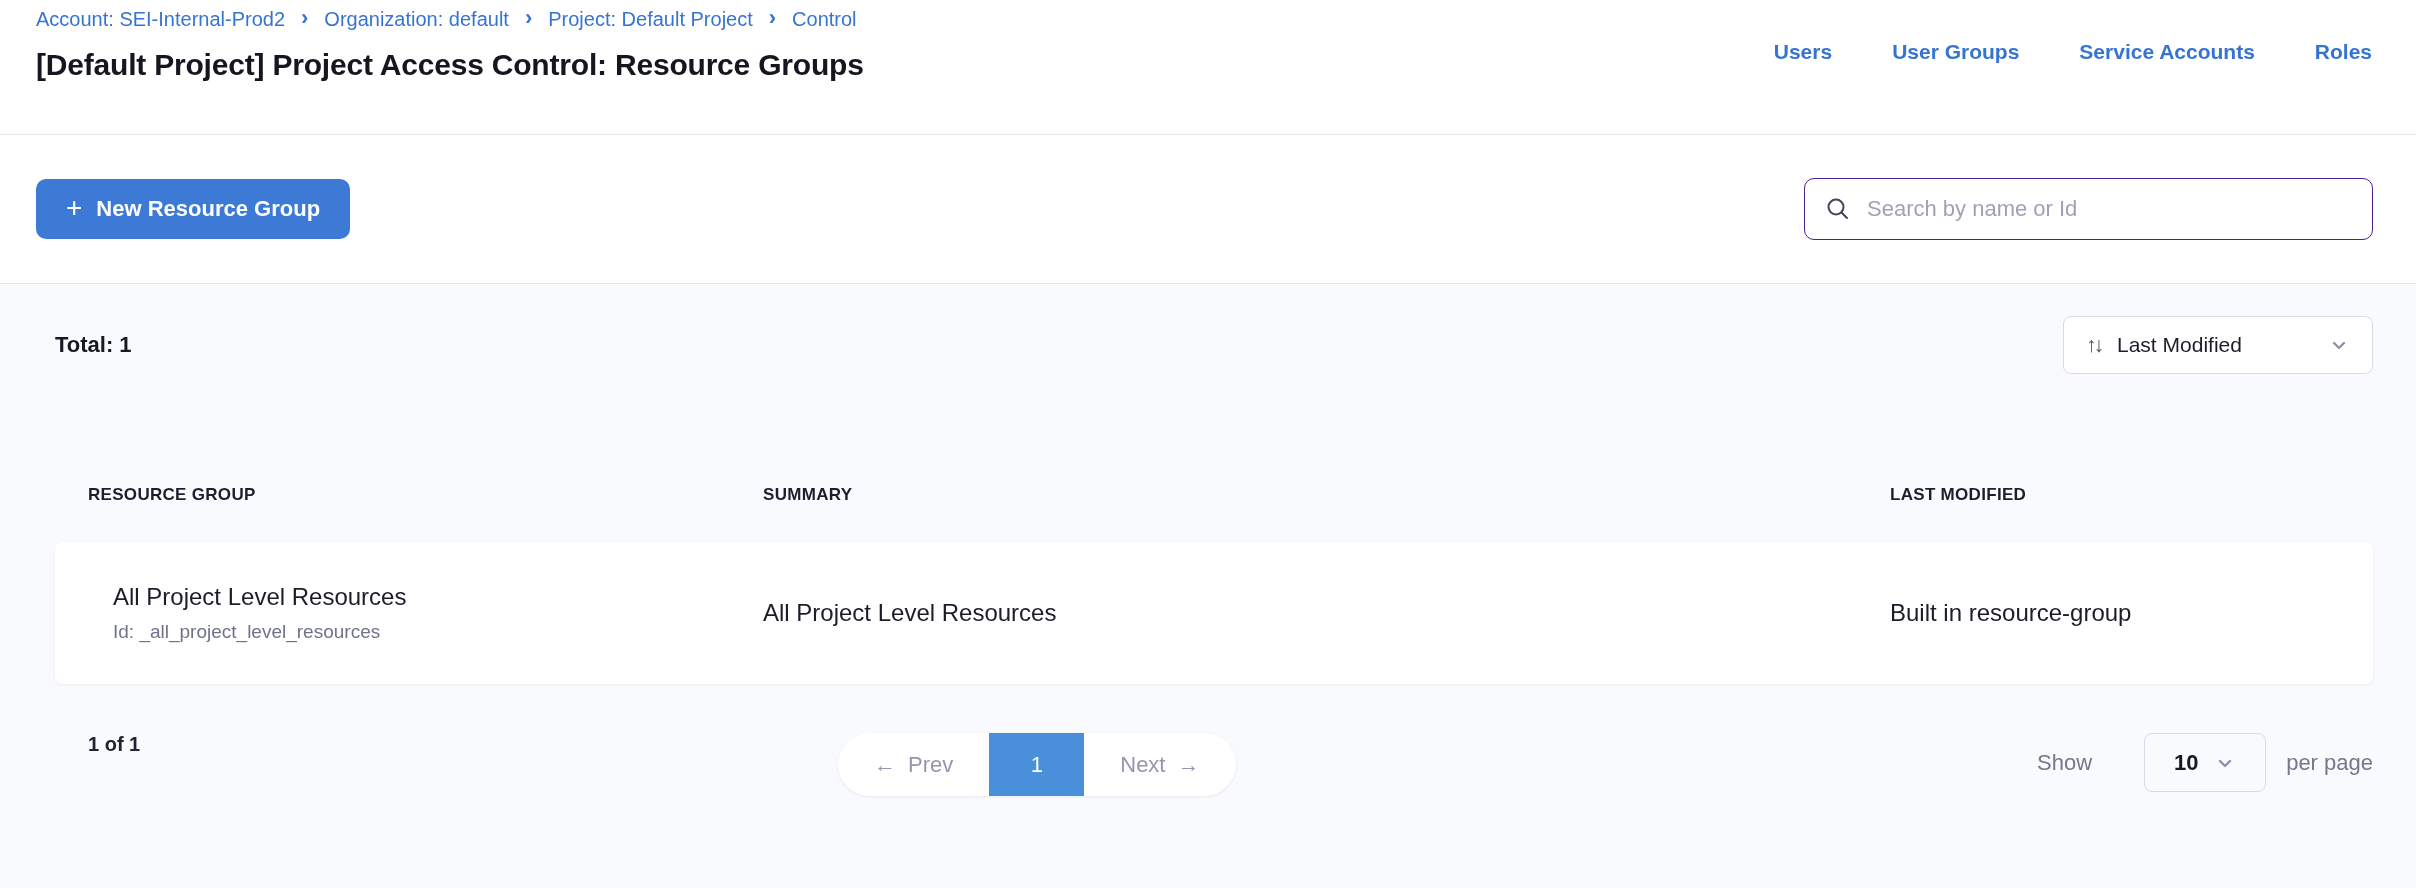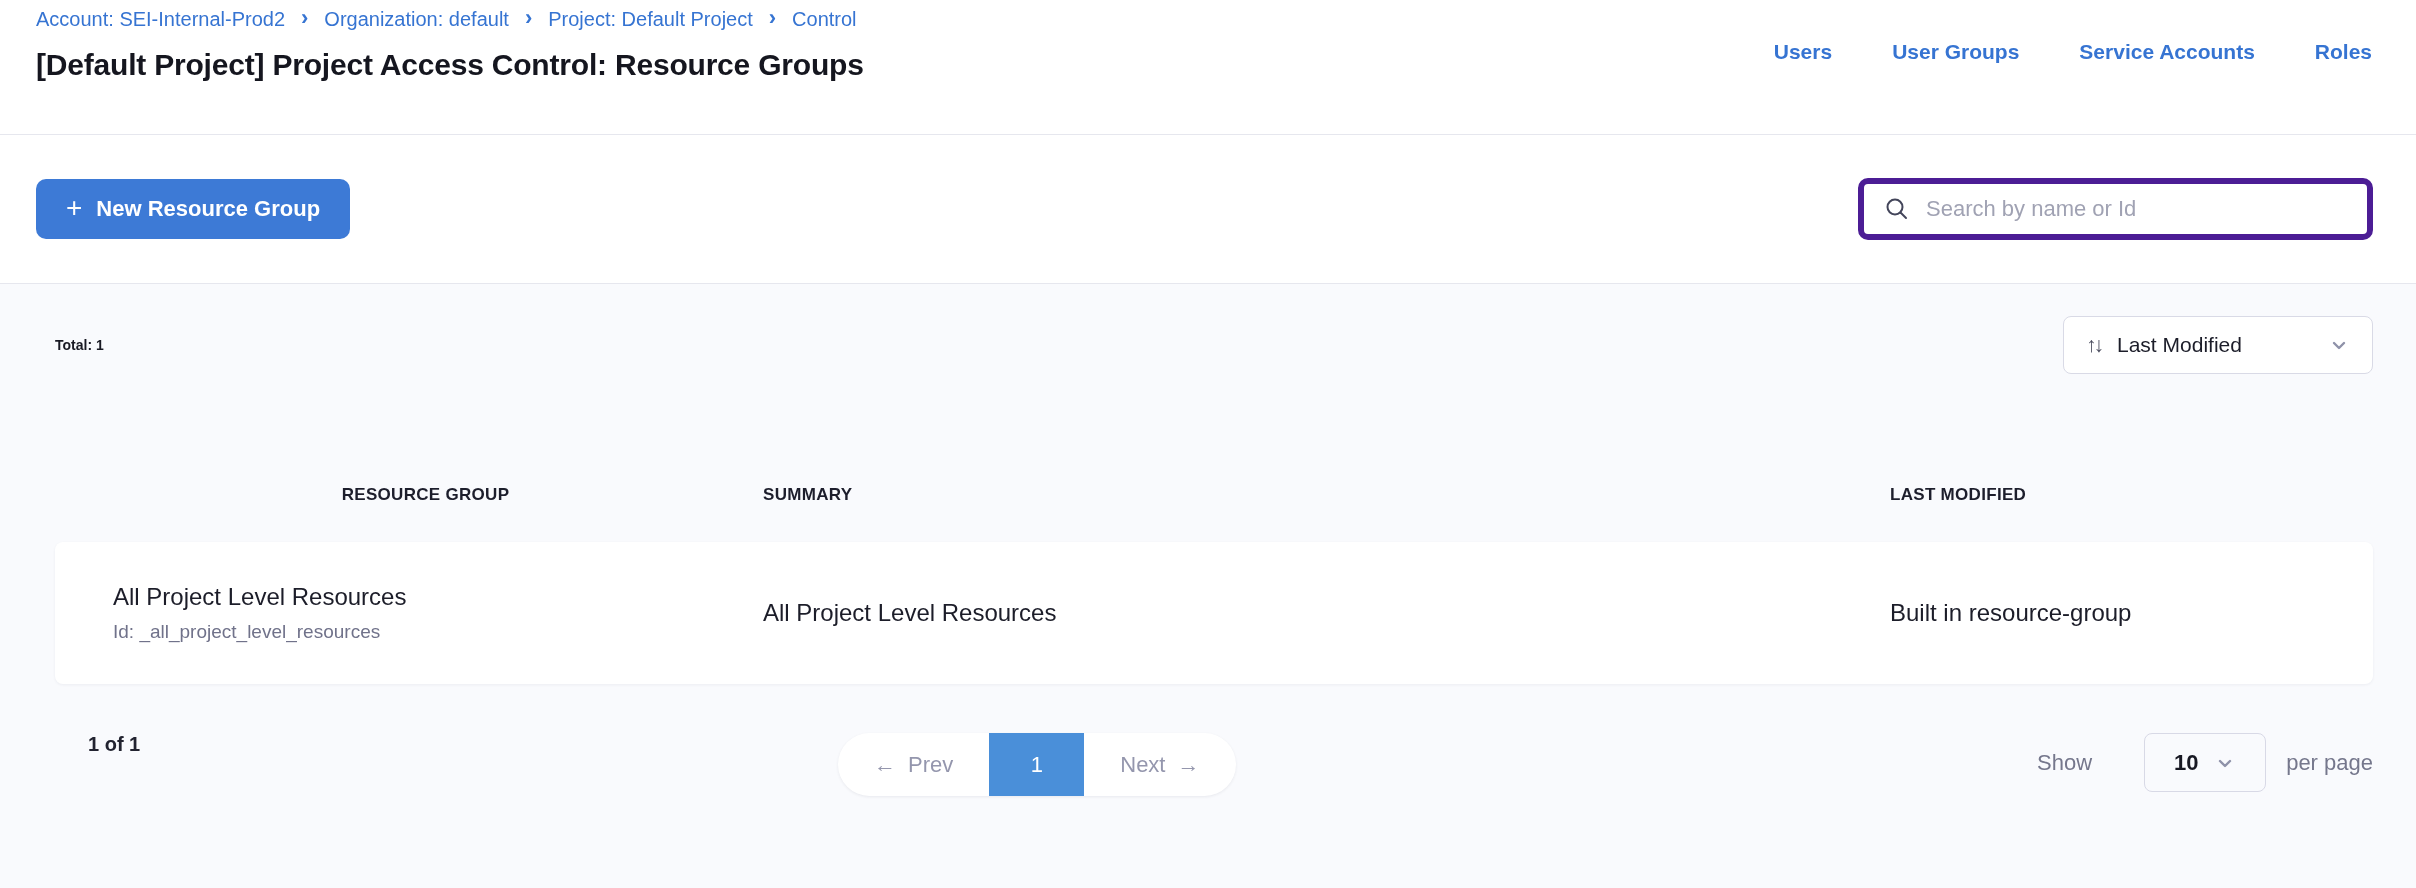--- a/index.html
+++ b/index.html
@@ -57,61 +57,61 @@
     display: flex; align-items: center; gap: 14px;
     height: 60px; padding: 0 30px;
     background: #3d7ad6; color: #ffffff;
     font-size: 22px; font-weight: 700;
     border: none; border-radius: 10px; cursor: pointer;
     font-family: inherit;
   }
   .btn-plus { font-size: 28px; font-weight: 400; line-height: 1; transform: translateY(-1px); }
   .search-box {
     display: flex; align-items: center; gap: 16px;
-    width: 515px; height: 62px;
-    background: #ffffff; border: 6px solid #4c1d95; border-radius: 10px;
+    width: 569px; height: 62px;
+    background: #ffffff; border: 1px solid #4c1d95; border-radius: 10px;
     padding: 0 20px;
   }
   .search-box input {
     border: none; outline: none; flex: 1;
     font-size: 22px; color: #1c1d29; background: transparent;
     font-family: inherit;
   }
   .search-box input::placeholder { color: #a0a2b3; }
 
   
   .content {
     flex: 1 1 auto;
     background: #f9fafd;
     padding: 32px 43px 0 55px;
     display: flex; flex-direction: column;
   }
   .content-top { display: flex; align-items: center; justify-content: space-between; }
-  .total-label { font-size: 14px; font-weight: 700; color: #181923; }
+  .total-label { font-size: 22px; font-weight: 700; color: #181923; }
   .sort-select {
     display: flex; align-items: center; gap: 16px;
     min-width: 310px; height: 58px; padding: 0 22px;
     background: #ffffff; border: 1px solid #d9dae6; border-radius: 8px;
     cursor: pointer;
   }
   .sort-arrows { font-size: 21px; color: #4d4f60; letter-spacing: -3px; }
   .sort-label { font-size: 21px; color: #1c1d29; flex: 1; }
   .chev { stroke: #8f92a9; stroke-width: 2.4; fill: none; stroke-linecap: round; stroke-linejoin: round; }
 
   .grid-cols {
     display: grid;
     grid-template-columns: 708px 1127px 1fr;
     align-items: center;
   }
   .table-header { margin-top: 110px; height: 22px; }
   .col-head {
     font-size: 17px; font-weight: 700; color: #1d1e2c;
     text-transform: uppercase; letter-spacing: 0.3px;
   }
-  .col-head.first { padding-left: 33px; text-align: center; }
+  .col-head.first { padding-left: 33px; }
 
   .row-card {
     margin-top: 36px; height: 142px;
     background: #ffffff; border-radius: 8px;
     box-shadow: 0 1px 3px rgba(40, 41, 61, 0.06);
     cursor: pointer;
   }
   .cell-name { padding-left: 58px; display: flex; flex-direction: column; gap: 10px; }
   .row-title { font-size: 24px; color: #1c1d29; }
   .row-id { font-size: 19px; color: #70728a; }

